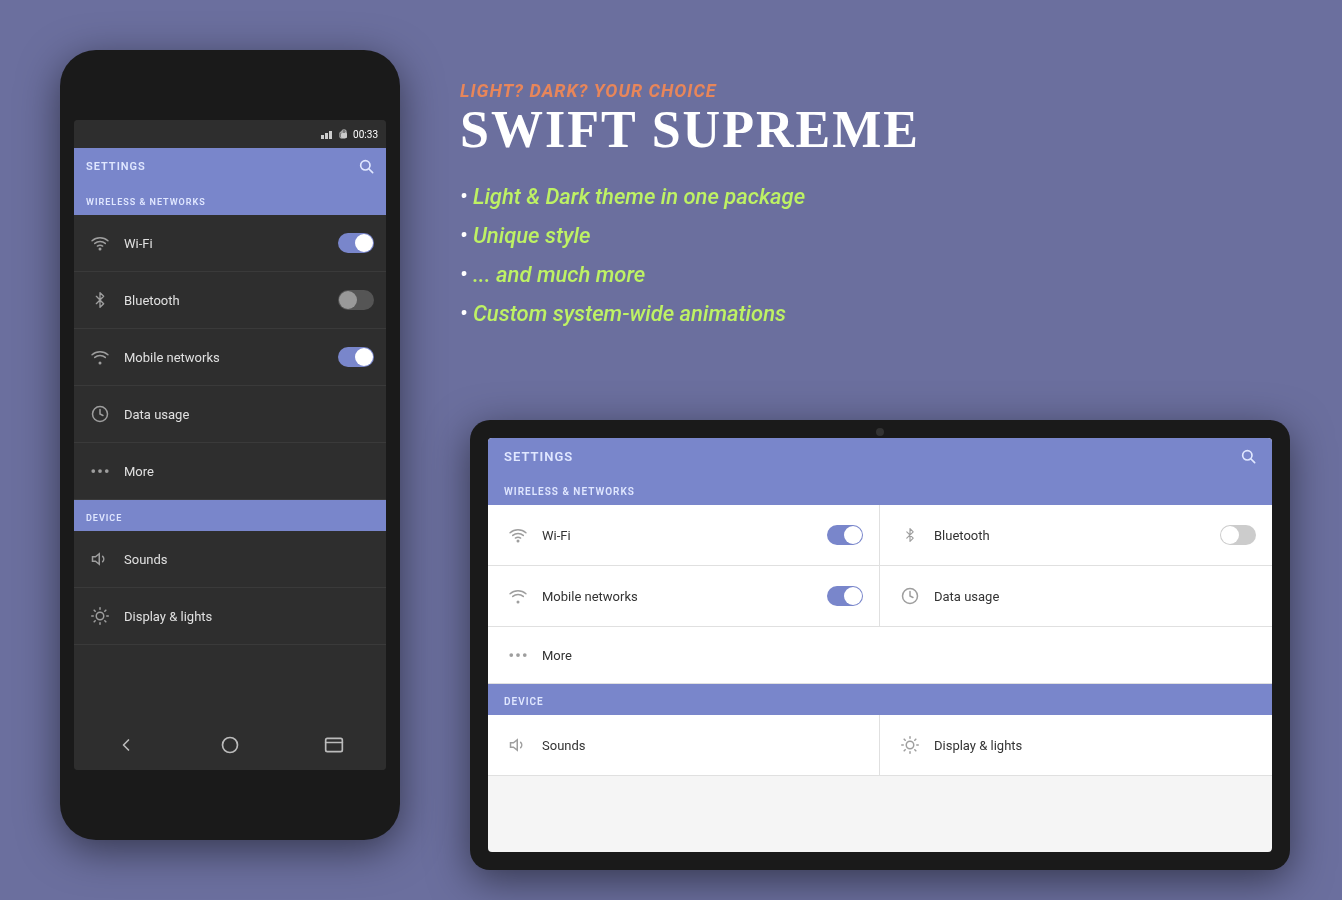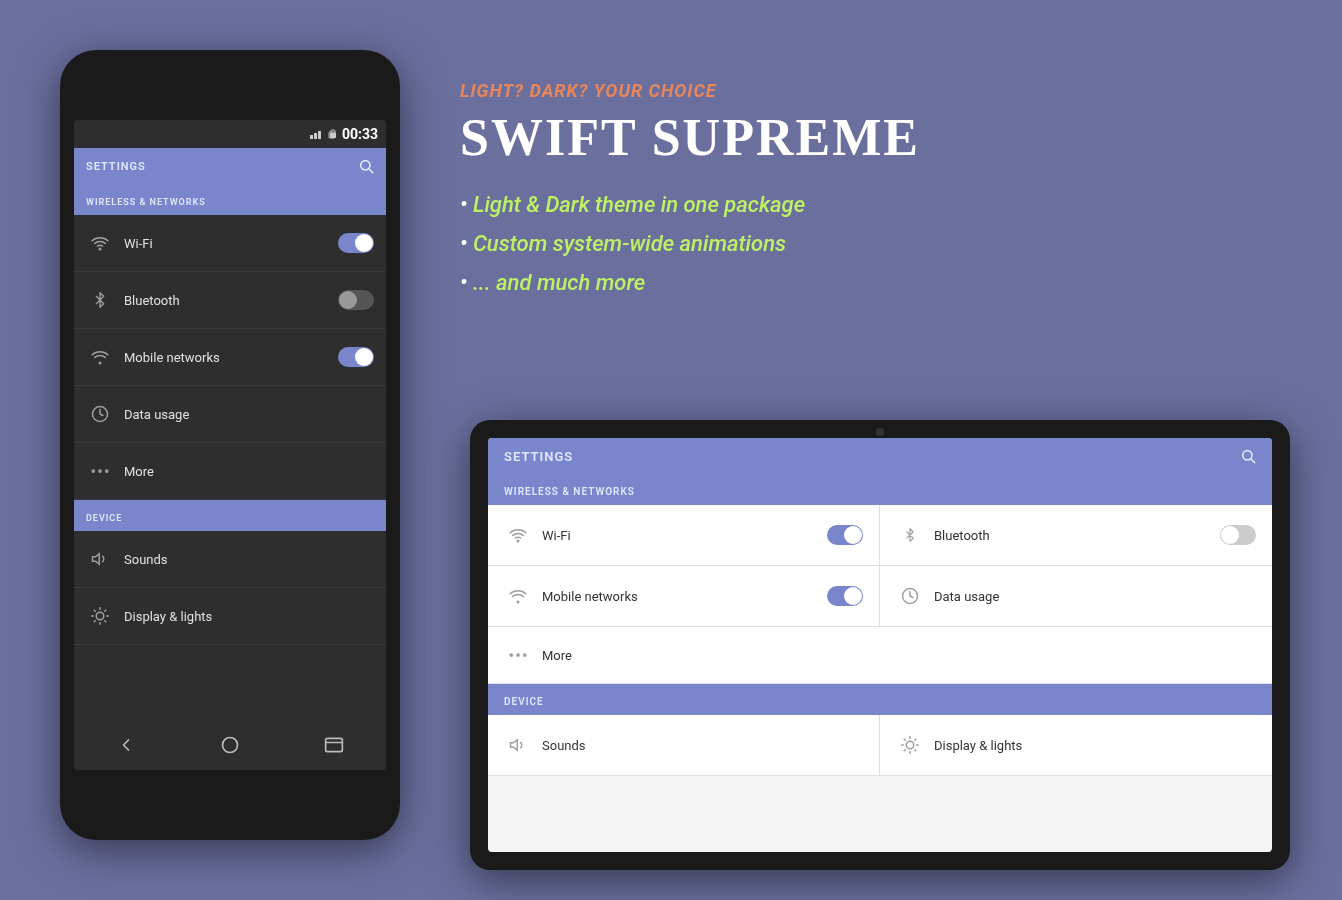--- a/index.html
+++ b/index.html
@@ -43,21 +43,21 @@
       background: #2e2e2e;
       height: 28px;
       display: flex;
       align-items: center;
       justify-content: flex-end;
       padding: 0 8px;
       font-size: 10px;
       color: #fff;
       gap: 4px;
     }
-    .phone-status-bar .time { font-size: 14px; font-weight: 700; }
+    .phone-status-bar .time { font-size: 10px; font-weight: 400; }
     .phone-nav-bar {
       position: absolute;
       bottom: 0;
       left: 0;
       right: 0;
       height: 50px;
       background: #2e2e2e;
       display: flex;
       align-items: center;
       justify-content: space-around;
@@ -155,21 +155,20 @@
       left: 460px;
       top: 80px;
       width: 860px;
     }
     .promo-tagline {
       color: #e8865a;
       font-size: 18px;
       font-style: italic;
       font-weight: 700;
       letter-spacing: 1px;
-      margin-bottom: 8px;
     }
     .promo-title {
       color: #fff;
       font-size: 52px;
       font-weight: 900;
       letter-spacing: 2px;
       text-transform: uppercase;
       margin-bottom: 24px;
       line-height: 1.1;
       font-family: Liberation Serif, serif;
@@ -472,22 +471,23 @@
       </div>
     </div>
   </div>
 </div>
 
 <div class="promo-section">
   <div class="promo-tagline">LIGHT? DARK? YOUR CHOICE</div>
   <div class="promo-title">SWIFT SUPREME</div>
   <ul class="promo-bullets">
     <li><em>Light &amp; Dark theme in one package</em></li>
+    <li><em>Unique style</em></li>
+    <li><em>... and much more</em></li>
     <li><em>Custom system-wide animations</em></li>
-    <li><em>... and much more</em></li>
   </ul>
 </div>
 
 <div class="tablet-container">
   <div class="tablet-body">
 
     <div style="position:absolute;top:8px;left:50%;transform:translateX(-50%);width:8px;height:8px;background:#333;border-radius:50%;"></div>
 
     <div class="tablet-screen">
 

